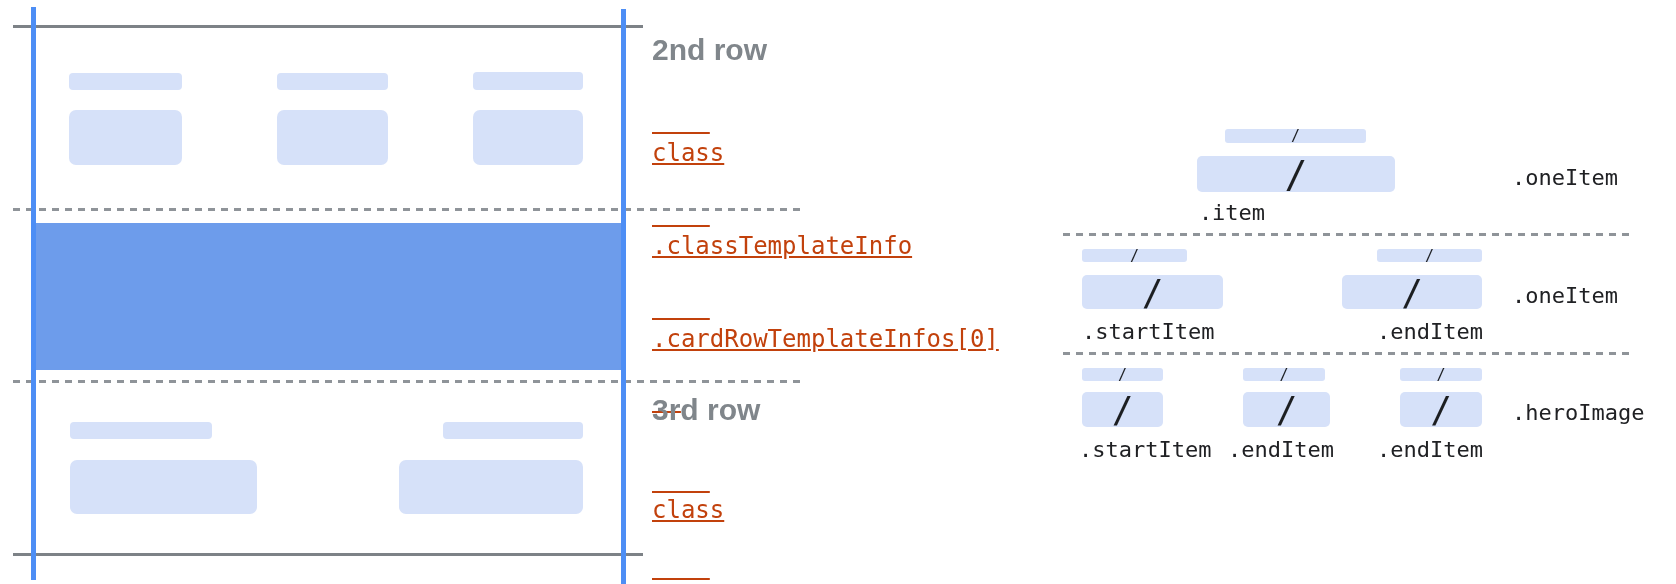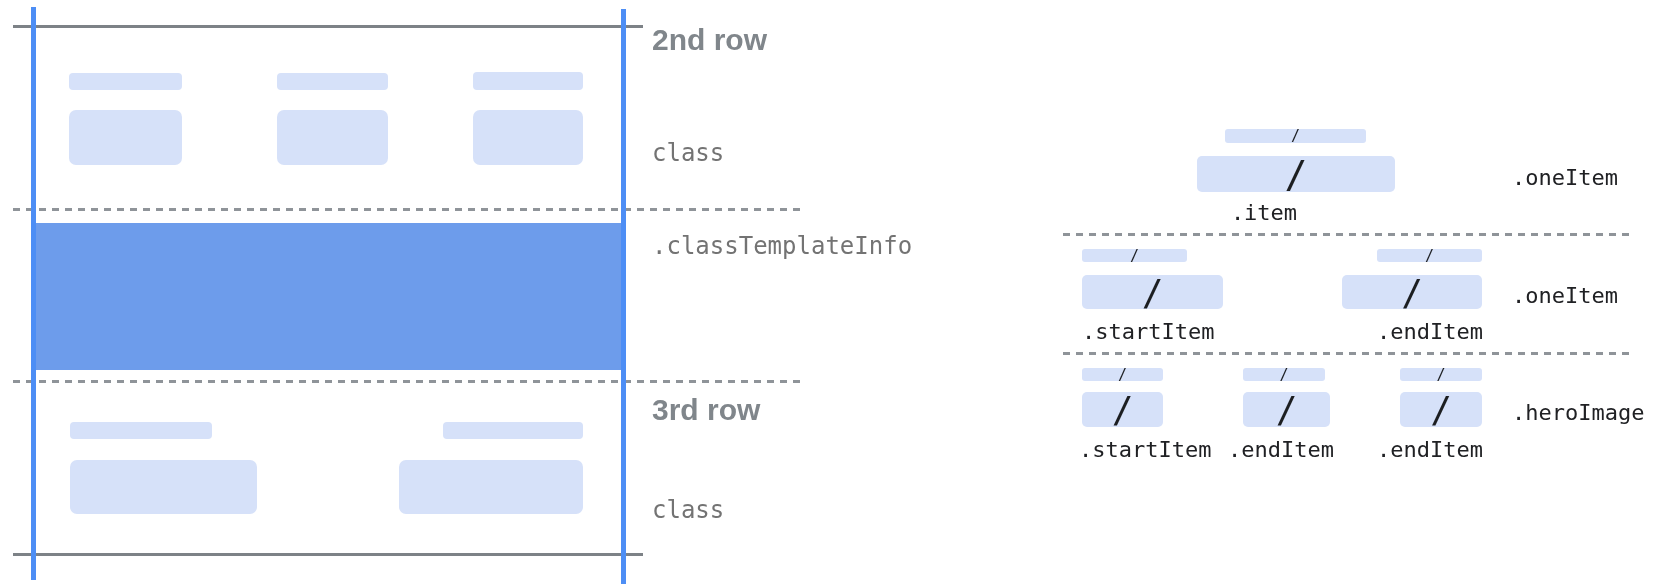--- a/index.html
+++ b/index.html
@@ -16,21 +16,21 @@
   .chip.big{border-radius:7px;}
   
   .lbar{position:absolute;background:#d6e1f9;border-radius:4px;z-index:1;
         display:flex;align-items:center;justify-content:center;
         font-family:"DejaVu Sans Mono",monospace;color:#1c1e21;}
   .lbar.sm{font-size:15px;border-radius:3px;}
   .lbar.bg{font-size:38px;border-radius:5px;}
   
   .heading{position:absolute;font-size:30px;font-weight:bold;color:#80868b;z-index:3;}
   .code{position:absolute;font-family:"DejaVu Sans Mono",monospace;font-size:24px;
-        line-height:31px;color:#737373;white-space:pre;z-index:3;}
+        line-height:31px;color:#c2410c;white-space:pre;z-index:3;text-decoration:underline;}
   .mlabel{position:absolute;font-family:"DejaVu Sans Mono",monospace;font-size:22px;
           color:#202124;white-space:pre;z-index:3;}
   .center{text-align:center;}
 </style>
 </head>
 <body>
 
 <div class="stage">
 
   <div class="hero" style="left:31px;top:223px;width:595px;height:147px"></div>
@@ -47,42 +47,43 @@
   <div class="chip" style="left:277px;top:73px;width:111px;height:17px"></div>
   <div class="chip big" style="left:277px;top:110px;width:111px;height:55px"></div>
   <div class="chip" style="left:473px;top:72px;width:110px;height:18px"></div>
   <div class="chip big" style="left:473px;top:110px;width:110px;height:55px"></div>
 
   <div class="chip" style="left:70px;top:422px;width:142px;height:17px"></div>
   <div class="chip big" style="left:70px;top:460px;width:187px;height:54px"></div>
   <div class="chip" style="left:443px;top:422px;width:140px;height:17px"></div>
   <div class="chip big" style="left:399px;top:460px;width:184px;height:54px"></div>
 
-  <div class="heading" style="left:652px;top:23px">2nd row</div>
+  <div class="heading" style="left:652px;top:33px">2nd row</div>
   <div class="code" style="left:652px;top:76px">
     <div>class</div>
     <div>.classTemplateInfo</div>
+    <div>.cardRowTemplateInfos[0]</div>
   </div>
 
 
   <div class="heading" style="left:652px;top:393px">3rd row</div>
   <div class="code" style="left:652px;top:438px;line-height:29px">
     <div>class</div>
     <div>.classTemplateInfo</div>
     
     
   </div>
 
   <div class="lbar sm" style="left:1225px;top:129px;width:141px;height:14px">
       <span>/</span>
     </div>
   <div class="lbar bg" style="left:1197px;top:156px;width:198px;height:36px">
       <span>/</span>
     </div>
-  <div class="mlabel center" style="left:1164px;top:200px;width:200px">.item</div>
+  <div class="mlabel center" style="left:1132px;top:200px;width:200px">.item</div>
   <div class="mlabel" style="left:1512px;top:165px">.oneItem</div>
 
   <div class="dashline" style="left:1063px;top:233px;width:567px"></div>
 
   <div class="lbar sm" style="left:1082px;top:249px;width:105px;height:13px">
       <span>/</span>
     </div>
   <div class="lbar bg" style="left:1082px;top:275px;width:141px;height:34px;font-size:36px">
       <span>/</span>
     </div>

